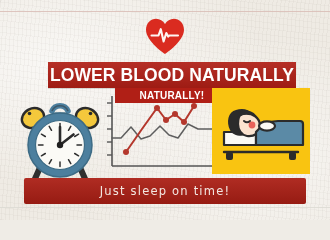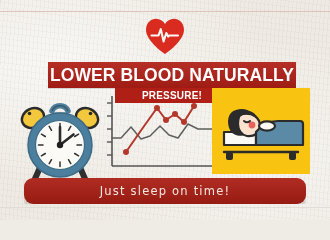--- a/index.html
+++ b/index.html
@@ -70,21 +70,21 @@
   
   #bed-card{
     position:absolute;left:212px;top:88px;width:98px;height:86px;
     background:#f9c411;
   }
   #bed-svg{position:absolute;left:0;top:0;}
 
   
   #bottom-banner{
     position:absolute;left:24px;top:178px;width:282px;height:26px;
-    background:#ab1f15;border-radius:9px;
+    background:#ab1f15;border-radius:2px;
   }
   #bottom-banner::after{
     content:"";position:absolute;inset:0;
     background:linear-gradient(180deg,rgba(255,255,255,.06),rgba(0,0,0,.12));
     border-radius:2px;
   }
   #bottom-text{
     position:relative;z-index:2;
     color:#f3e7e2;font-size:11.5px;letter-spacing:1.2px;
     text-align:center;line-height:26px;white-space:nowrap;
@@ -105,21 +105,21 @@
     <svg id="heart-svg" width="42" height="38" viewBox="0 0 42 38">
       <path d="M21 37 C21 37 2 24.5 2 12.8 C2 6.2 6.8 1.8 12.1 1.8 C15.9 1.8 19 4 21 6.9 C23 4 26.1 1.8 29.9 1.8 C35.2 1.8 40 6.2 40 12.8 C40 24.5 21 37 21 37 Z" fill="#da2b20"></path>
       <path d="M7.5 18.5 L14.5 18.5 L16.8 12.2 L19.6 24.5 L22.3 16.0 L24.2 19.6 L25.4 18.5 L34 18.5" fill="none" stroke="#fdf6f3" stroke-width="2.1" stroke-linecap="round" stroke-linejoin="round"></path>
     </svg>
   </div>
 
   <div id="title-banner">
     <div id="title-text">LOWER BLOOD NATURALLY</div>
   </div>
   <div id="sub-banner">
-    <div id="sub-text">PRESSURE!</div>
+    <div id="sub-text">NATURALLY!</div>
   </div>
 
   <svg id="clock" viewBox="0 0 92 92">
 
     <ellipse cx="19" cy="25" rx="11.5" ry="9.5" fill="#f4c83c" stroke="#2b2b2b" stroke-width="2.4" transform="rotate(-28 19 25)"></ellipse>
     <ellipse cx="73" cy="25" rx="11.5" ry="9.5" fill="#f4c83c" stroke="#2b2b2b" stroke-width="2.4" transform="rotate(28 73 25)"></ellipse>
     <circle cx="15.5" cy="20.5" r="1.8" fill="#2b2b2b"></circle>
     <circle cx="76.5" cy="20.5" r="1.8" fill="#2b2b2b"></circle>
 
     <path d="M38 18 A8.5 8 0 0 1 54 18" fill="none" stroke="#4c7f9e" stroke-width="5.5" stroke-linecap="round"></path>

